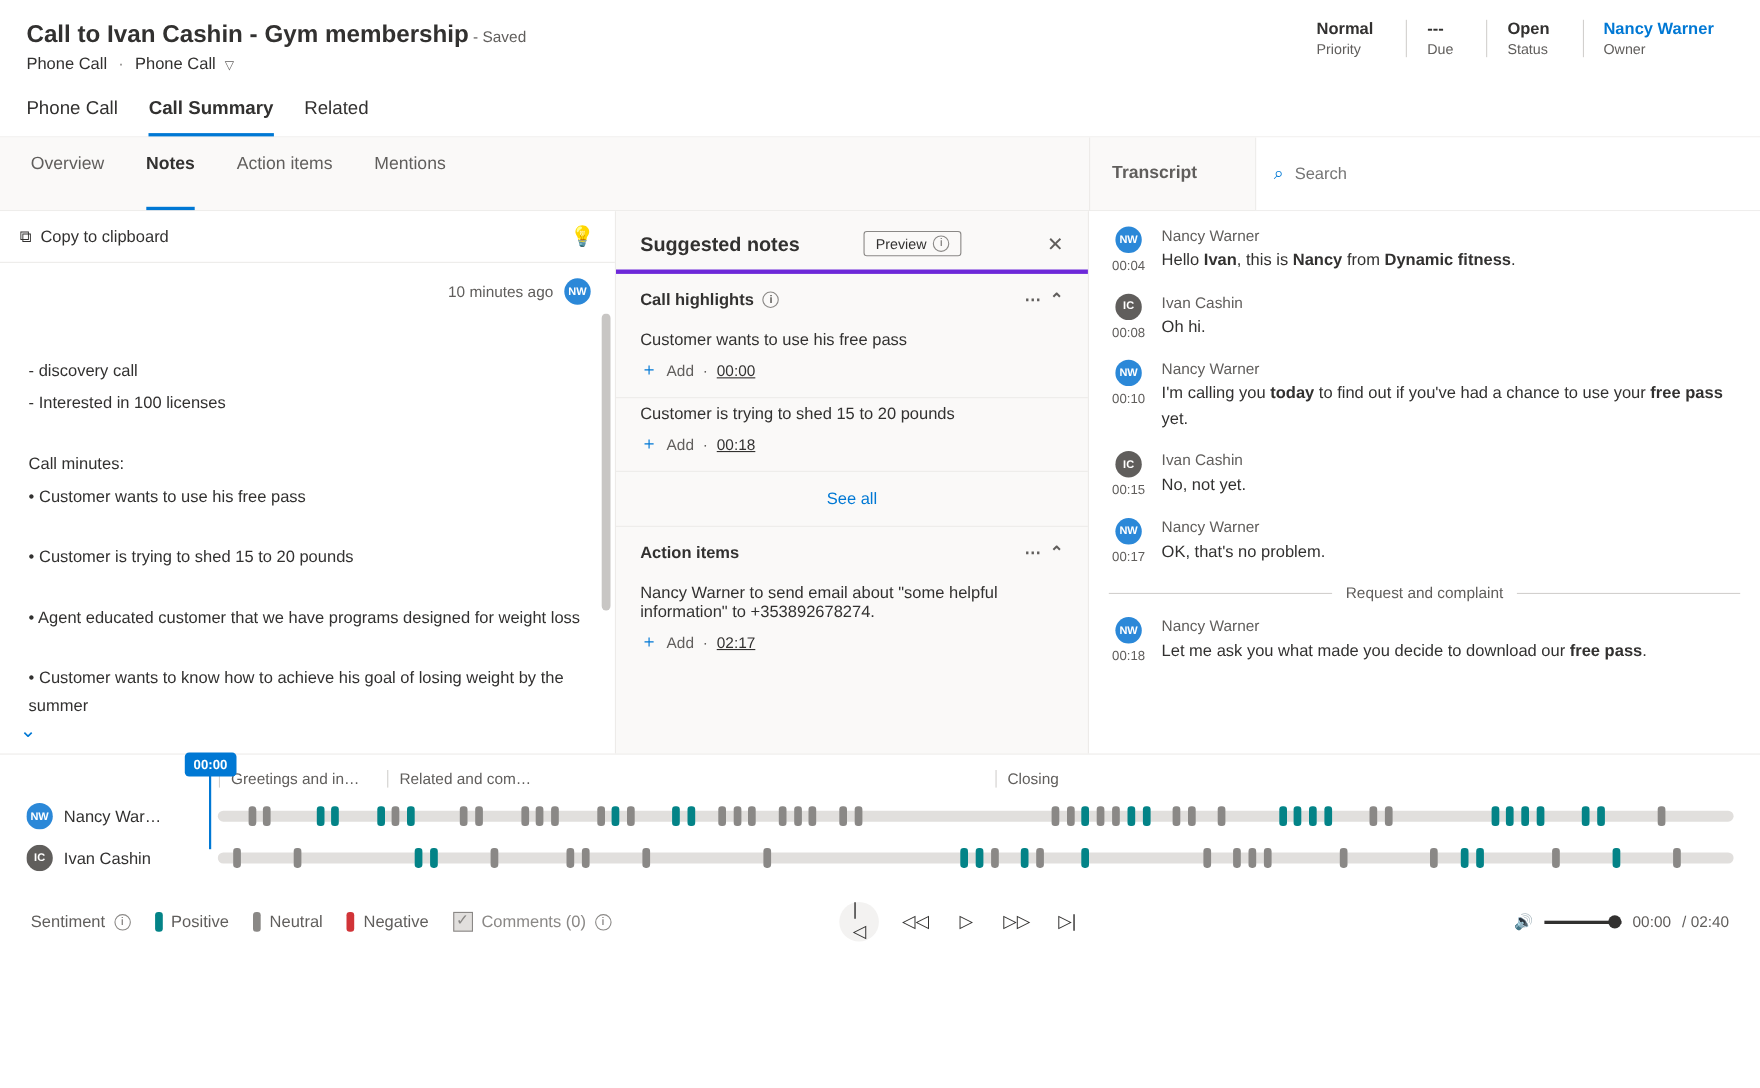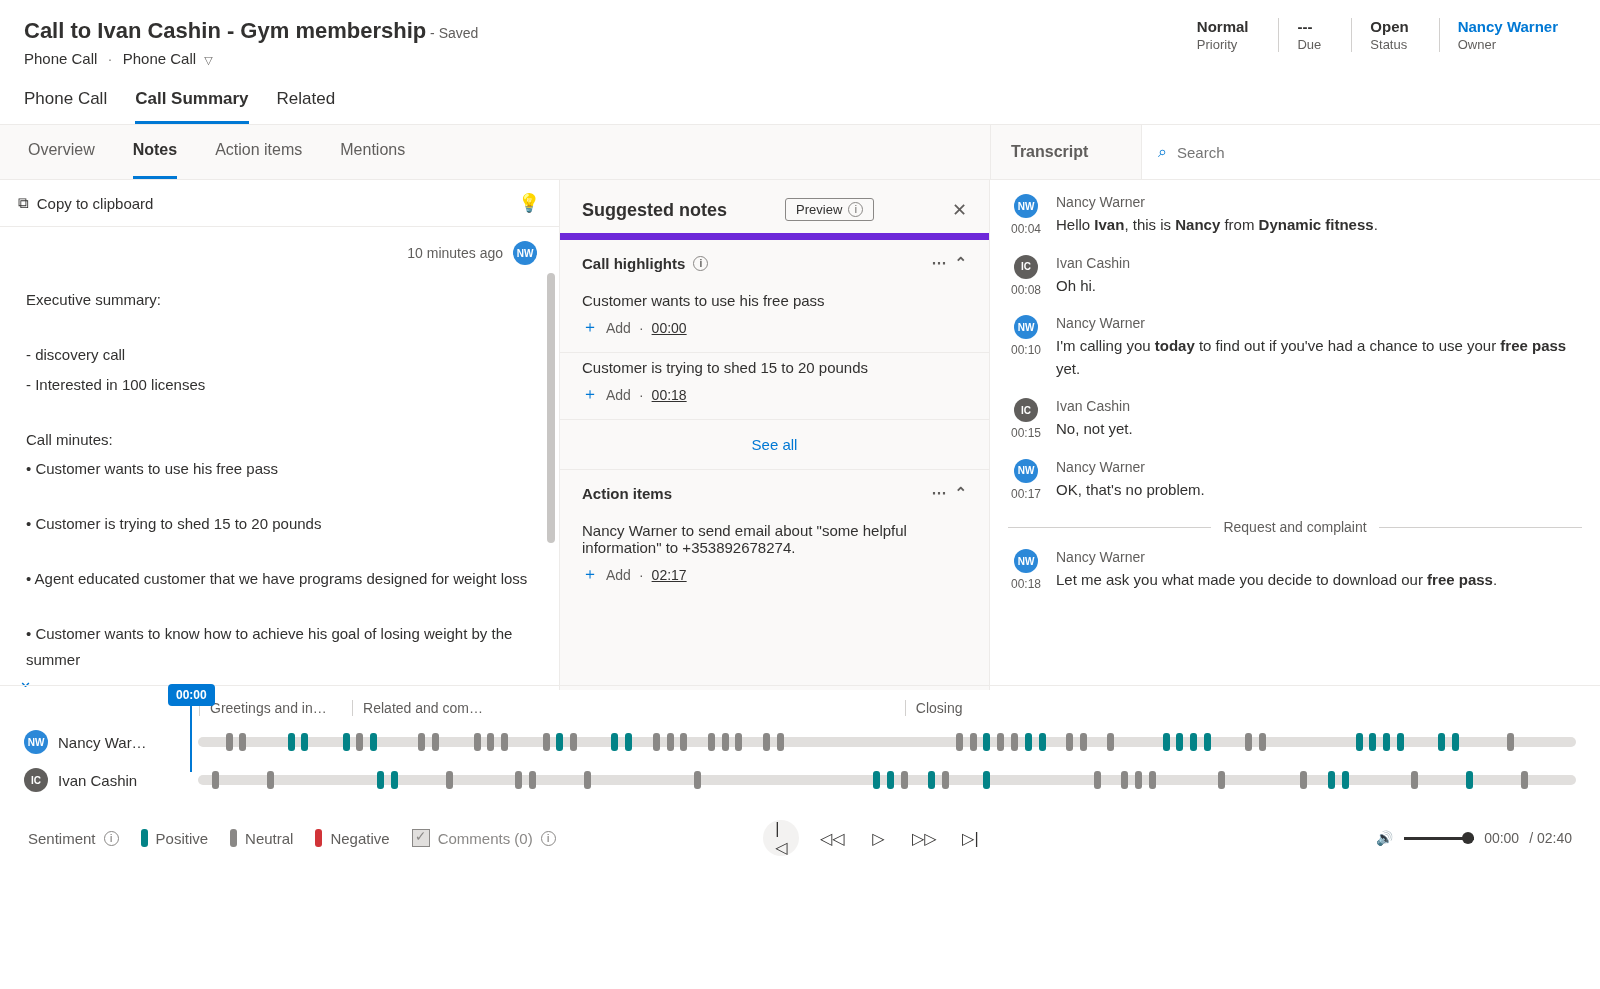--- a/index.html
+++ b/index.html
@@ -52,21 +52,21 @@
 .notes-body p { margin-bottom: 4px; }
 .notes-scroll { position: absolute; right: 4px; top: 0; width: 8px; height: 270px; background: #c8c6c4; border-radius: 4px; }
 .expand-toggle { position: absolute; bottom: -2px; left: 18px; color: #0078d4; font-size: 18px; }
 
 
 .suggest-col { background: #faf9f8; border-right: 1px solid #edebe9; display: flex; flex-direction: column; }
 .suggest-head { padding: 18px 22px 12px; display: flex; align-items: flex-end; gap: 12px; }
 .suggest-head h3 { font-size: 18px; font-weight: 600; }
 .preview-badge { border: 1px solid #8a8886; border-radius: 3px; padding: 3px 10px; font-size: 13px; display: inline-flex; align-items: center; gap: 6px; margin-left: 46px; }
 .close-x { margin-left: auto; font-size: 18px; color: #605e5c; cursor: pointer; }
-.section { border-top: 7px solid #6d28d9; }
+.section { border-top: 4px solid #6d28d9; }
 .section-head { padding: 14px 22px; display: flex; align-items: center; gap: 8px; font-weight: 600; font-size: 15px; }
 .section-head .spacer { flex: 1; }
 .section-head .dots, .section-head .caret { color: #605e5c; cursor: pointer; }
 .info-i { width: 15px; height: 15px; border: 1px solid #8a8886; border-radius: 50%; display: inline-flex; align-items: center; justify-content: center; font-size: 10px; color: #605e5c; }
 .highlight-item { padding: 6px 22px 14px; border-bottom: 1px solid #edebe9; }
 .highlight-item .txt { font-size: 15px; margin-bottom: 8px; }
 .add-row { display: flex; align-items: center; gap: 8px; color: #605e5c; font-size: 14px; }
 .add-row .plus { color: #0078d4; font-size: 16px; }
 .add-row .ts { text-decoration: underline; color: #323130; }
 .see-all { text-align: center; padding: 16px; color: #0078d4; font-size: 15px; cursor: pointer; border-bottom: 1px solid #edebe9; }
@@ -170,21 +170,21 @@
         <span>Copy to clipboard</span>
       </div>
       <span class="bulb">💡</span>
     </div>
     <div class="notes-meta">
       <span>10 minutes ago</span>
       <span class="avatar av-nw">NW</span>
     </div>
     <div class="notes-body" style="position:relative;">
       <div class="notes-scroll"></div>
-      <p>Executive summary:</p><br>
+      <br>
       <p>- discovery call</p>
       <p>- Interested in 100 licenses</p><br>
       <p>Call minutes:</p>
       <p>• Customer wants to use his free pass</p><br>
       <p>• Customer is trying to shed 15 to 20 pounds</p><br>
       <p>• Agent educated customer that we have programs designed for weight loss</p><br>
       <p>• Customer wants to know how to achieve his goal of losing weight by the summer</p>
     </div>
     <div style="position:relative;height:0">
       <span class="expand-toggle">⌄</span>

